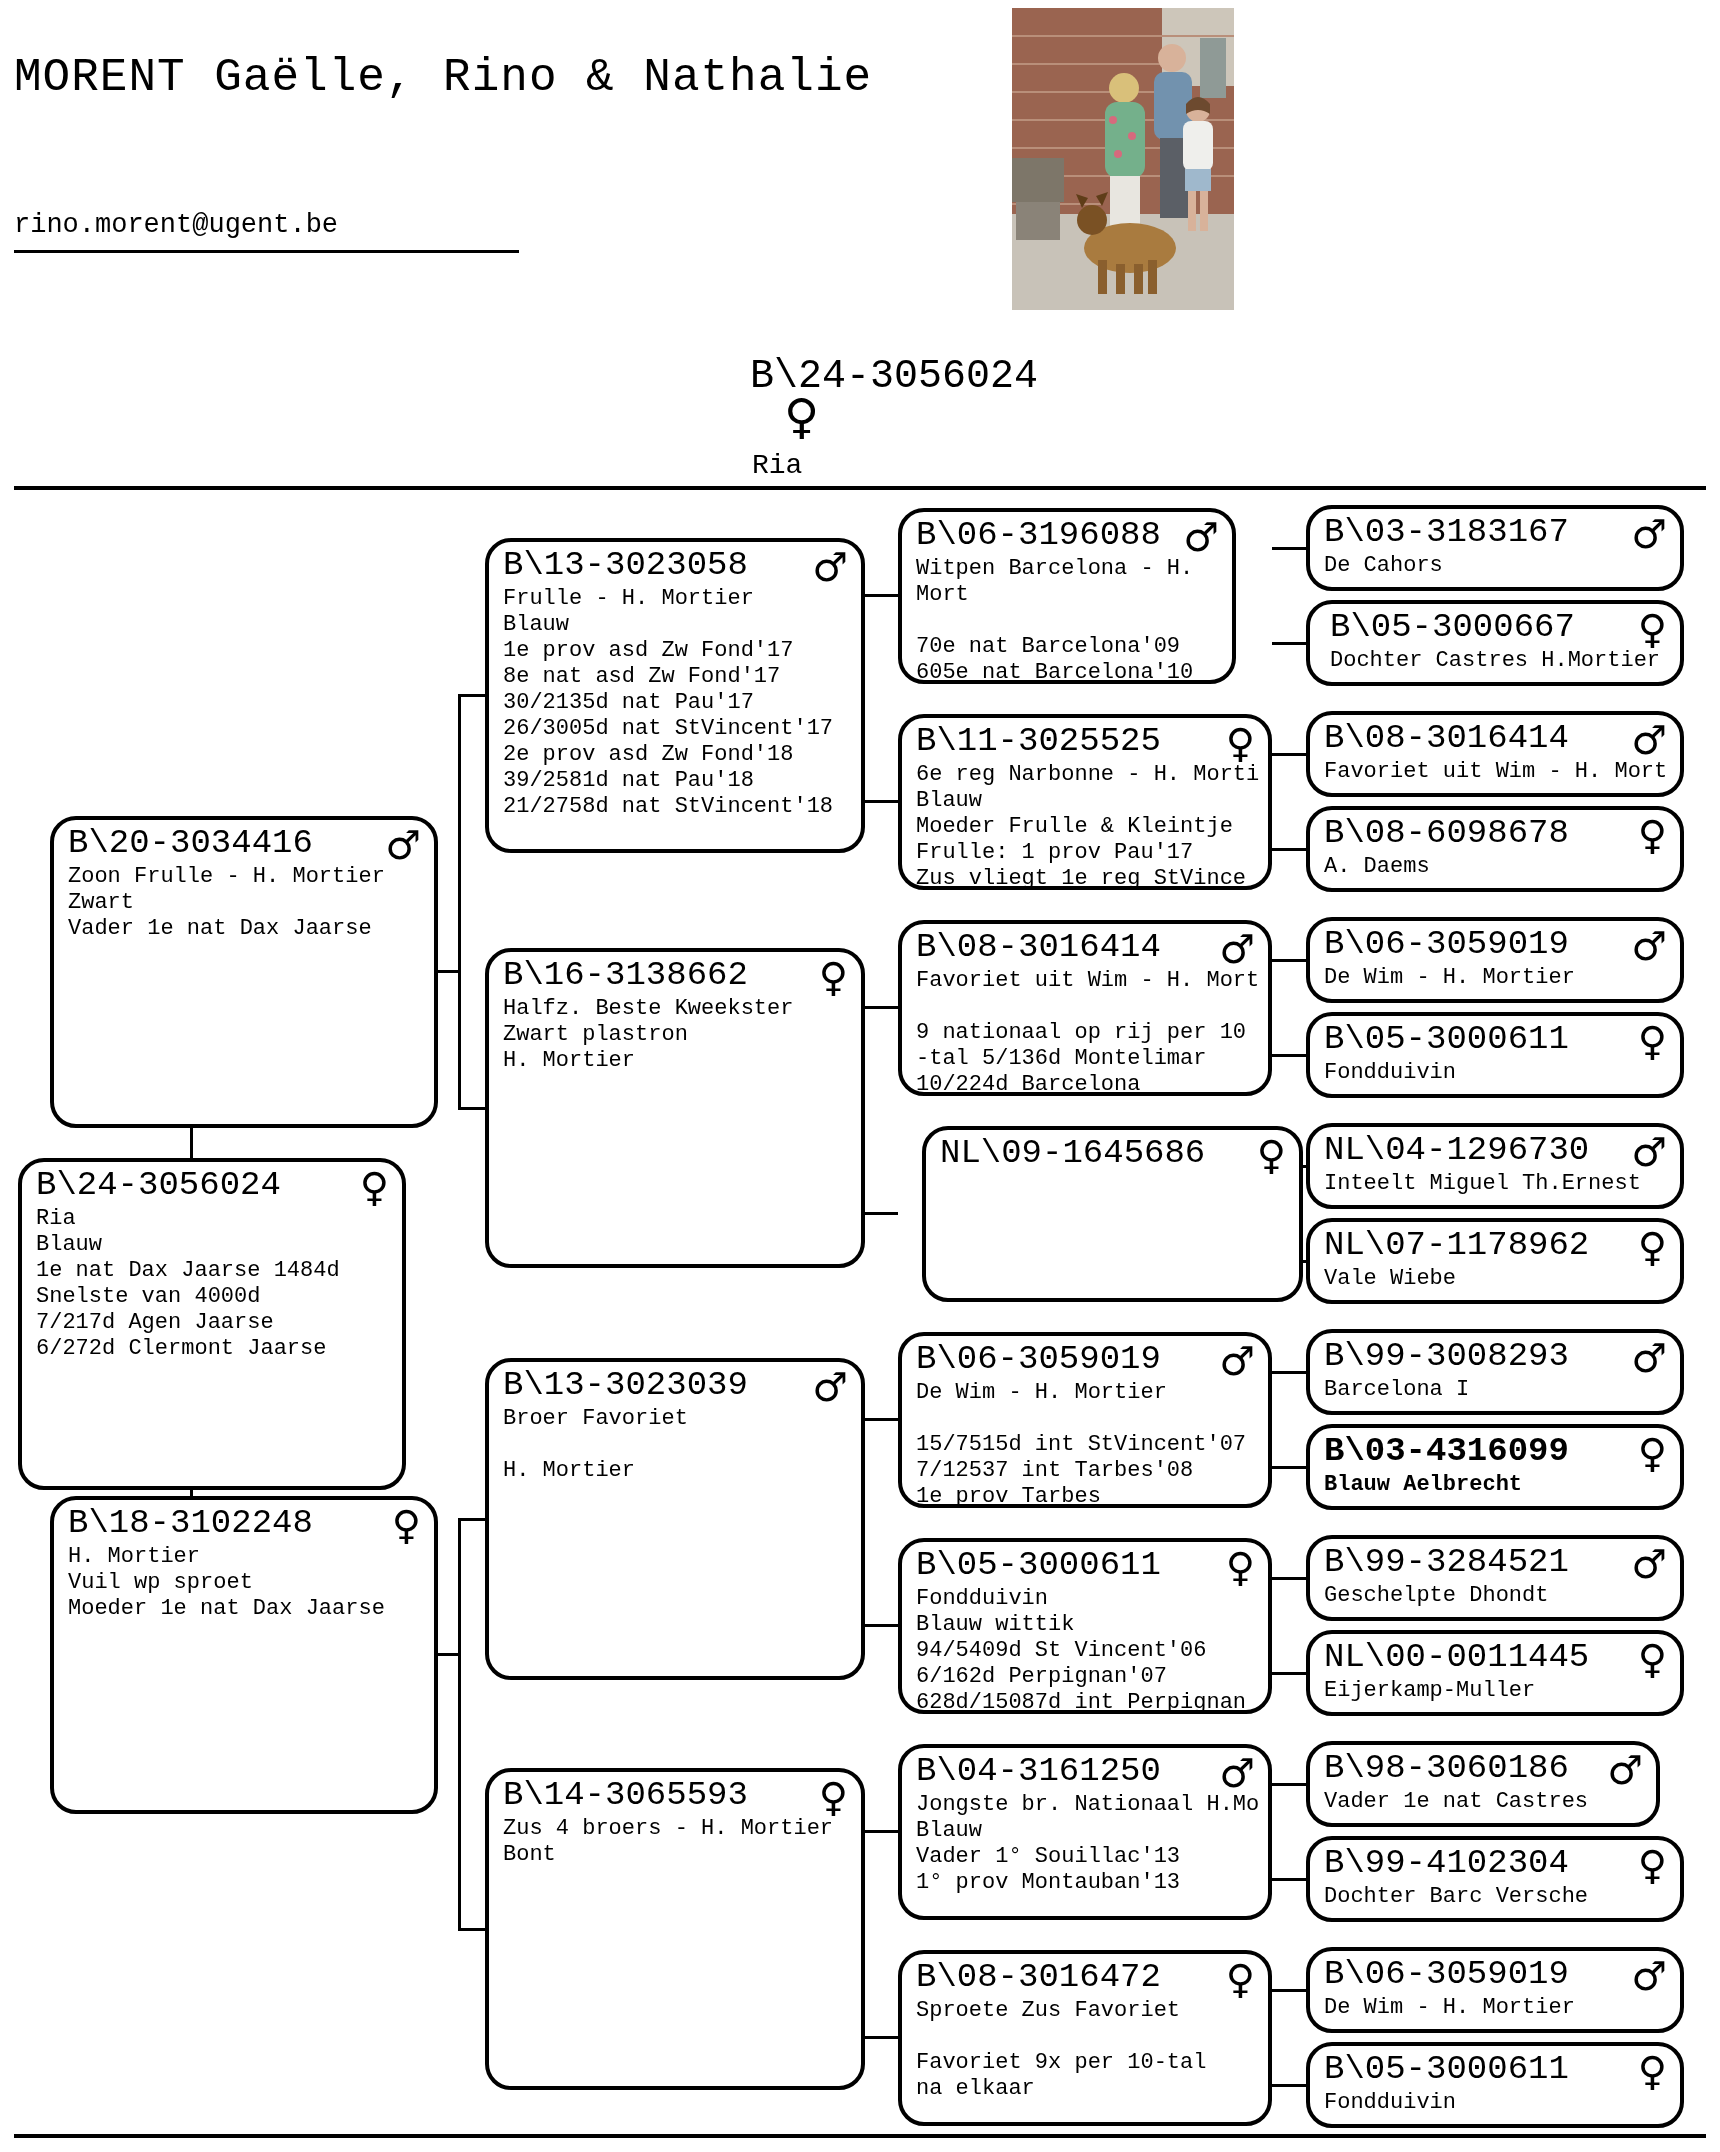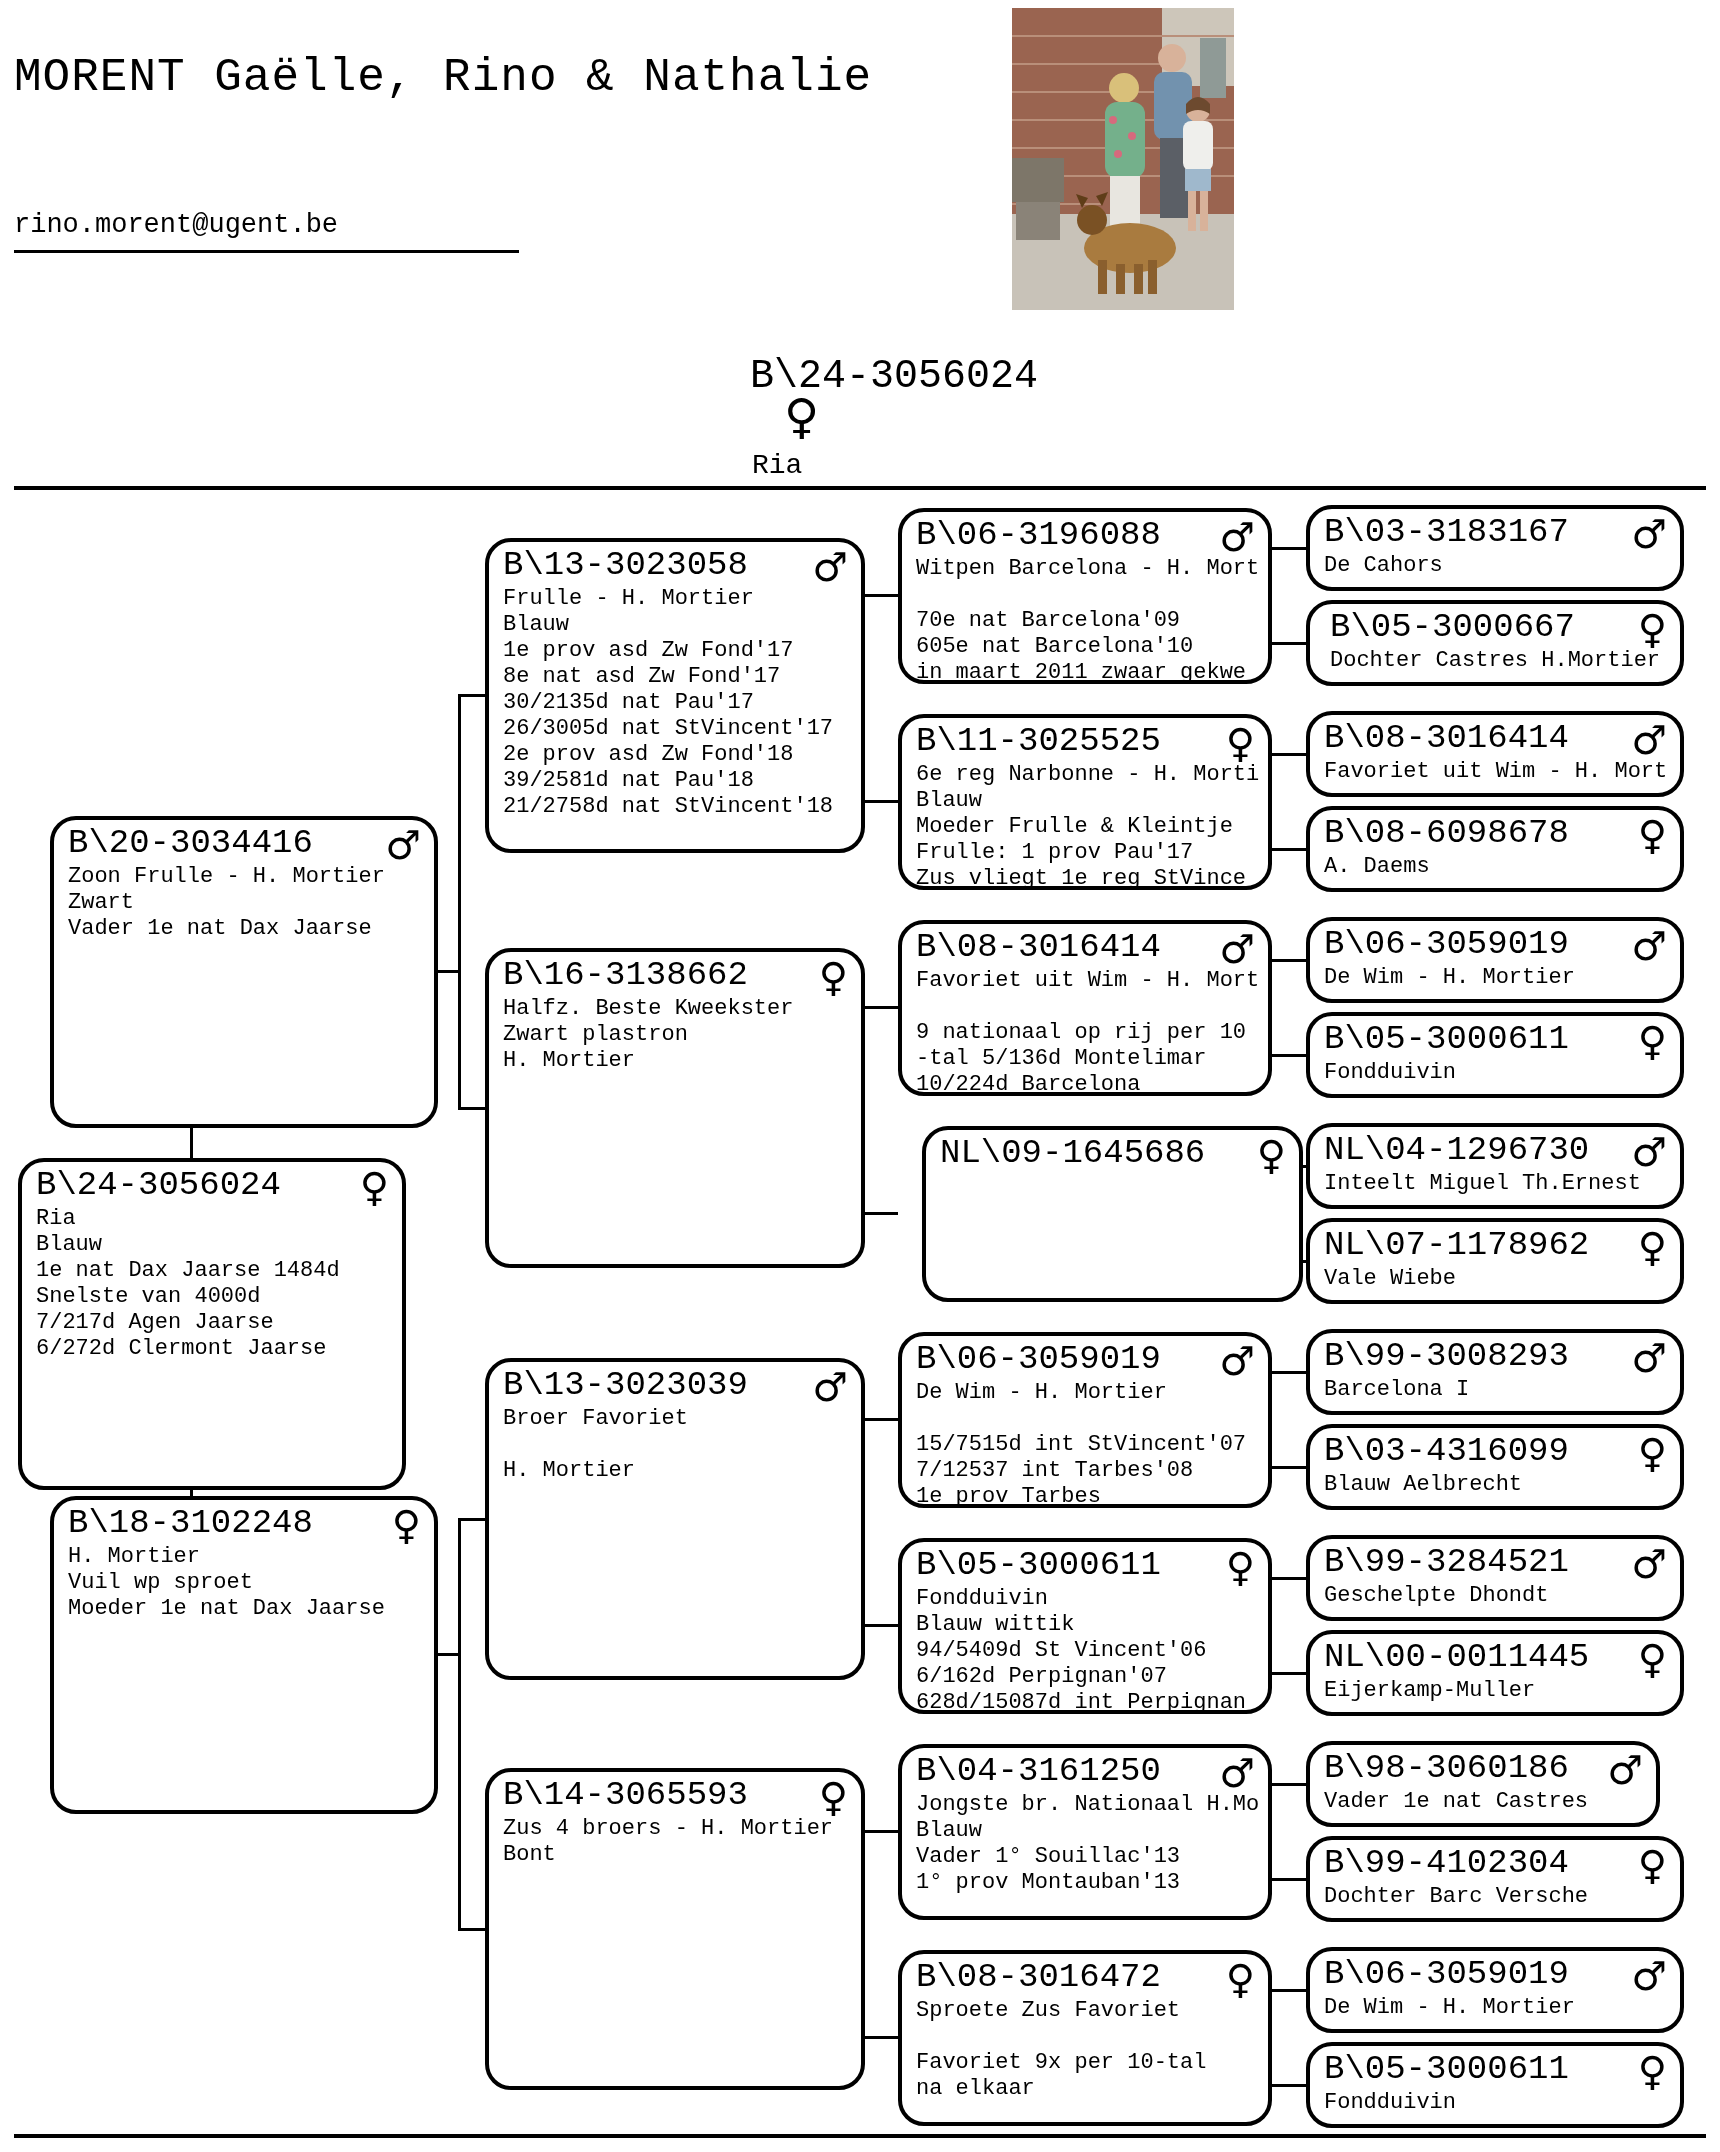--- a/index.html
+++ b/index.html
@@ -173,21 +173,21 @@
       <div class="details">Broer Favoriet
 
 H. Mortier</div>
     </div>
       <div class="pbox" style="left: 485px; top: 1768px; width: 380px; height: 322px;">
       <span class="ring">B\14-3065593</span>
       <span class="sex">♀</span>
       <div class="details">Zus 4 broers - H. Mortier
 Bont</div>
     </div>
-      <div class="pbox" style="left: 898px; top: 508px; width: 374px; height: 176px;">
+      <div class="pbox" style="left: 898px; top: 508px; width: 338px; height: 176px;">
       <span class="ring">B\06-3196088</span>
       <span class="sex">♂</span>
       <div class="details">Witpen Barcelona - H. Mort
 
 70e nat Barcelona'09
 605e nat Barcelona'10
 in maart 2011 zwaar gekwe</div>
     </div>
       <div class="pbox" style="left: 898px; top: 714px; width: 374px; height: 176px;">
       <span class="ring">B\11-3025525</span>
@@ -283,21 +283,21 @@
       <div class="pbox" style="left: 1306px; top: 1218px; width: 378px; height: 86px;">
       <span class="ring">NL\07-1178962</span>
       <span class="sex">♀</span>
       <div class="details">Vale Wiebe</div>
     </div>
       <div class="pbox" style="left: 1306px; top: 1329px; width: 378px; height: 86px;">
       <span class="ring">B\99-3008293</span>
       <span class="sex">♂</span>
       <div class="details">Barcelona I</div>
     </div>
-      <div class="pbox" style="left: 1306px; top: 1424px; width: 378px; height: 86px;">
+      <div class="pbox" style="left: 1306px; top: 1424px; width: 378px; height: 86px; font-weight: bold;">
       <span class="ring">B\03-4316099</span>
       <span class="sex">♀</span>
       <div class="details">Blauw Aelbrecht</div>
     </div>
       <div class="pbox" style="left: 1306px; top: 1535px; width: 378px; height: 86px;">
       <span class="ring">B\99-3284521</span>
       <span class="sex">♂</span>
       <div class="details">Geschelpte Dhondt</div>
     </div>
       <div class="pbox" style="left: 1306px; top: 1630px; width: 378px; height: 86px;">

